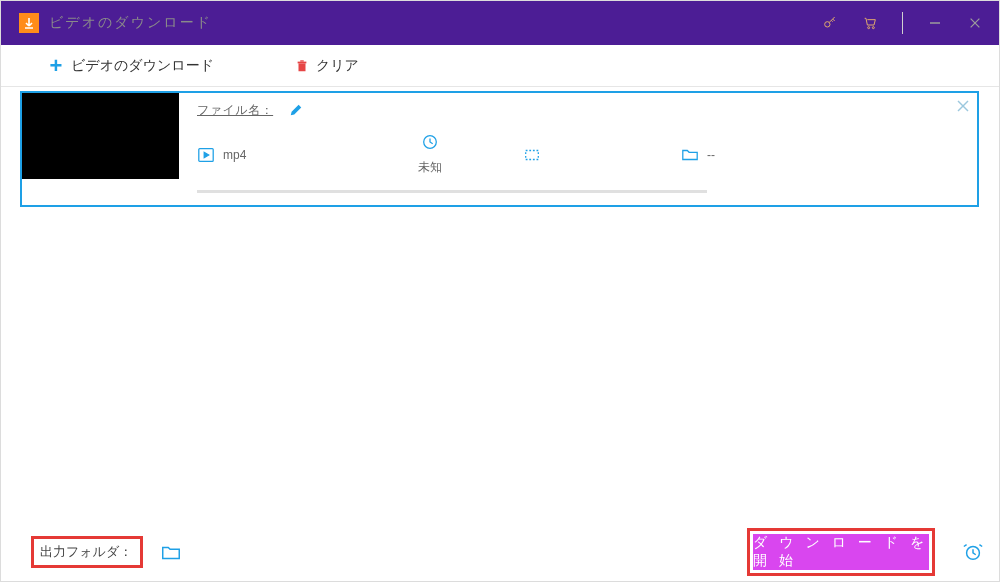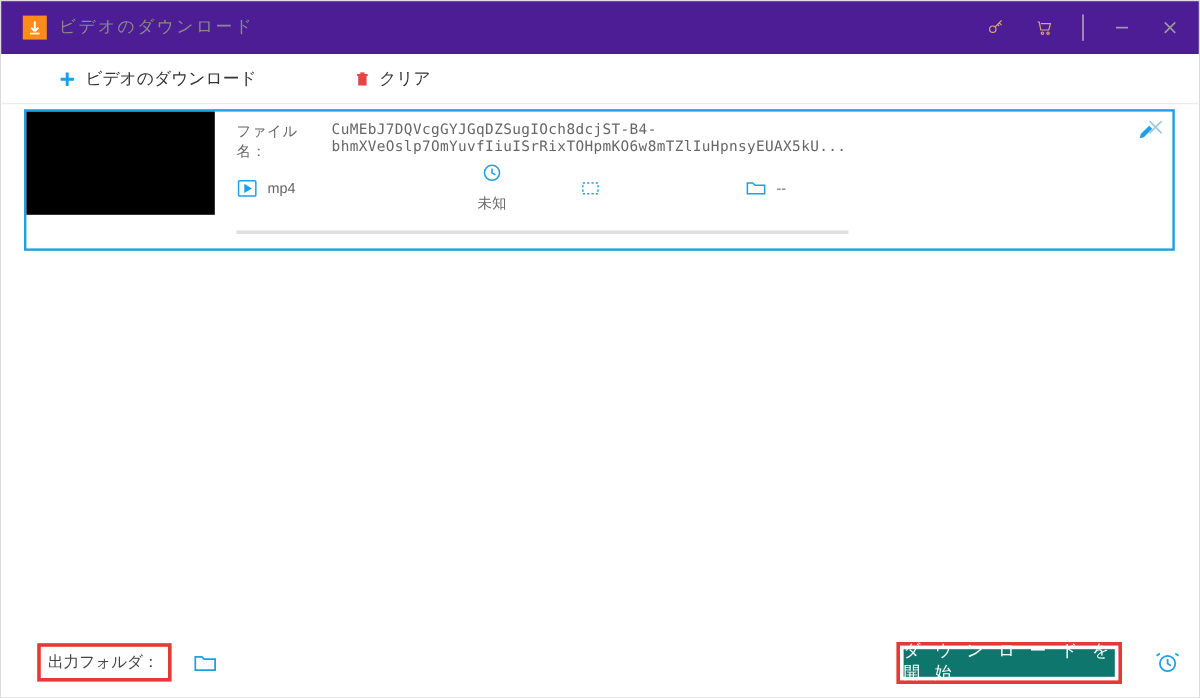--- a/index.html
+++ b/index.html
@@ -23,28 +23,28 @@
   .tbtn { display: flex; align-items: center; gap: 6px; font-size: 14px; color: #333; cursor: pointer; }
   .plus-ic { width: 18px; height: 18px; color: #1ea0e6; display: flex; align-items: center; justify-content: center; font-size: 22px; font-weight: 600; line-height: 0; }
   .trash-ic { width: 16px; height: 16px; color: #e64545; display: flex; align-items: center; justify-content: center; }
   .trash-ic svg { width: 14px; height: 14px; }
 
   
   .content { flex: 1; background: #fff; }
   .item { display: flex; padding: 0; border: 2px solid #1ea0e6; margin: 4px 20px 0 19px; min-height: 84px; }
   .thumb { width: 157px; height: 86px; background: #000; border: none; }
   .item-body { flex: 1; padding: 8px 14px 12px 18px; position: relative; }
-  .file-line { display: flex; align-items: flex-start; gap: 8px; font-size: 12px; color: #666; font-family: monospace, "Meiryo"; }
+  .file-line { display: flex; align-items: flex-end; gap: 8px; font-size: 12px; color: #666; font-family: monospace, "Meiryo"; text-decoration: underline; }
   .file-label { font-family: "Meiryo", sans-serif; letter-spacing: 0.5px; }
   .fname { letter-spacing: 0.3px; }
   .edit-btn { color: #1ea0e6; cursor: pointer; width: 18px; height: 18px; display:flex; align-items:center; justify-content:center; margin-left: 6px; }
   .edit-btn svg { width: 14px; height: 14px; fill: currentColor; }
   .close-item { position: absolute; top: 6px; right: 8px; color: #9cc8de; cursor: pointer; font-size: 14px; }
 
-  .meta-row { display: flex; align-items: center; gap: 8px; }
+  .meta-row { display: flex; align-items: center; margin-top: 14px; gap: 28px; }
   .meta-row .cell { display: flex; align-items: center; gap: 8px; color: #1ea0e6; font-size: 13px; }
   .cell.size { width: 140px; }
   .cell.dur { width: 130px; flex-direction: column; }
   .cell.dim { width: 130px; }
   .cell.dest { width: 120px; }
   .cell .lbl { color: #666; font-size: 12px; }
   .meta-ic { width: 18px; height: 18px; display:flex; align-items:center; justify-content:center; }
   .meta-ic svg { width: 18px; height: 18px; stroke: #1ea0e6; fill: none; stroke-width: 1.4; }
   .progressbar { margin-top: 14px; height: 3px; width: 510px; background: #e0e0e0; }
 
@@ -53,21 +53,21 @@
   .output-wrap { display: flex; align-items: center; border: 3px solid #e53935; padding: 4px 6px 4px 6px; }
   .out-label { font-size: 13px; color: #444; margin-right: 2px; }
   .path-input { width: 438px; height: 22px; border: 1px solid #1ea0e6; padding: 0 18px 0 4px; font-size: 12px; font-family: Arial, sans-serif; color: #fff; position: relative; }
   .path-input-wrap { position: relative; display: inline-block; }
   .path-sel { position: absolute; left: 3px; top: 3px; bottom: 3px; background: #1a6fd4; color: #fff; font-size: 12px; padding: 0 2px; display:flex; align-items:center; }
   .dd-arrow { position: absolute; right: 4px; top: 50%; transform: translateY(-50%); width: 10px; height: 10px; border-left: 4px solid transparent; border-right: 4px solid transparent; border-top: 6px solid #1ea0e6; }
   .open-folder { color: #1ea0e6; cursor: pointer; width: 24px; height: 24px; display:flex; align-items:center; justify-content:center; margin-left: 6px; }
   .open-folder svg { width: 22px; height: 22px; fill: none; stroke: currentColor; stroke-width: 1.6; }
   .spacer { flex: 1; }
   .dl-btn-wrap { border: 3px solid #e53935; padding: 3px; }
-  .dl-btn { background: #0f766e; color: #fff; font-size: 14px; letter-spacing: 4px; height: 23px; width: 176px; display:flex; align-items:center; justify-content:center; cursor: pointer; }
+  .dl-btn { background: #d946ef; color: #fff; font-size: 14px; letter-spacing: 4px; height: 36px; width: 176px; display:flex; align-items:center; justify-content:center; cursor: pointer; }
   .alarm { color: #1ea0e6; cursor: pointer; width: 28px; height: 28px; display:flex; align-items:center; justify-content:center; margin-left: 14px; }
   .alarm svg { width: 22px; height: 22px; fill: none; stroke: currentColor; stroke-width: 1.6; }
 </style>
 </head>
 <body>
 
 <div class="window">
 
   <div class="titlebar">
     <div class="app-icon">
@@ -127,21 +127,20 @@
       <div class="thumb"></div>
       <div class="item-body">
         <div class="close-item">
           <svg viewBox="0 0 12 12" width="12" height="12">
               <line x1="1" y1="1" x2="11" y2="11" stroke="currentColor" stroke-width="1.4"></line>
               <line x1="11" y1="1" x2="1" y2="11" stroke="currentColor" stroke-width="1.4"></line>
             </svg>
         </div>
         <div class="file-line">
           <span class="file-label">ファイル名：</span>
-          <span class="fname">CuMEbJ7DQVcgGYJGqDZSugIOch8dcjST-B4-bhmXVeOslp7OmYuvfIiuISrRixTOHpmKO6w8mTZlIuHpnsyEUAX5kU...</span>
           <span class="edit-btn">
             <svg viewBox="0 0 16 16">
                 <path d="M2 14l1-4 8-8 3 3-8 8-4 1z"></path>
               </svg>
           </span>
         </div>
         <div class="meta-row">
           <div class="cell size">
             <span class="meta-ic">
               <svg viewBox="0 0 20 20">

